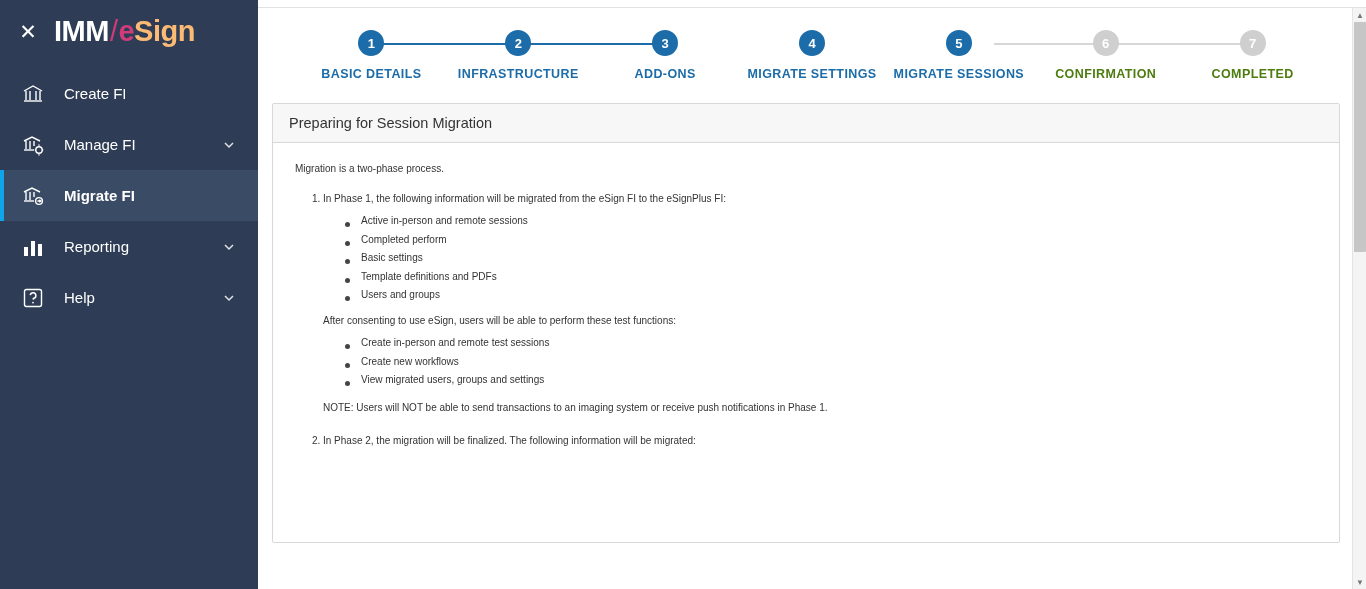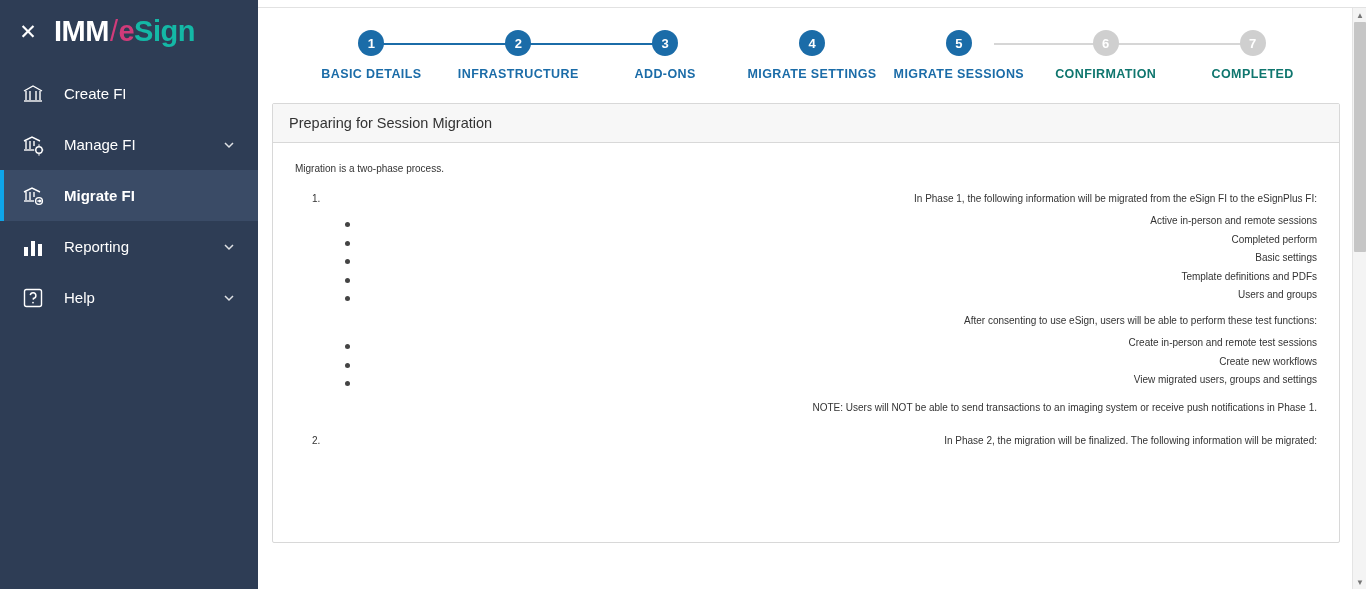--- a/index.html
+++ b/index.html
@@ -45,21 +45,21 @@
     display: flex;
     align-items: baseline;
     margin-left: 12px;
     font-size: 29px;
     font-weight: bold;
     letter-spacing: -0.5px;
   }
   .logo .imm { color: #ffffff; }
   .logo .slash { color: #d13b7a; font-weight: 400; margin: 0 1px; }
   .logo .e { color: #d13b7a; }
-  .logo .sign { color: #14b8a6; }
+  .logo .sign { color: #fdba74; }
 
   .nav { margin-top: 6px; }
   .nav-item {
     height: 51px;
     display: flex;
     align-items: center;
     padding: 0 22px 0 20px;
     cursor: pointer;
     position: relative;
   }
@@ -132,21 +132,21 @@
   }
   .step-label {
     margin-top: 11px;
     font-size: 12.5px;
     letter-spacing: 0.4px;
     color: #1b6ca8;
     font-weight: bold;
     text-transform: uppercase;
     white-space: nowrap;
   }
-  .step.inactive .step-label { color: #0f766e; }
+  .step.inactive .step-label { color: #4d7c0f; }
   .connector {
     position: absolute;
     top: 13px;
     height: 2px;
     background: #1b6ca8;
     z-index: 1;
   }
   .connector.dim { background: #d6d6d6; }
 
   .panel {
@@ -170,21 +170,20 @@
     color: #333333;
     line-height: 1.55;
   }
   .intro { margin: 0 0 14px 0; }
   ol.phases {
     margin: 0;
     padding-left: 28px;
   }
   ol.phases > li {
     margin-bottom: 4px;
-    text-align: right;
   }
   ol.phases > li::marker { color: #333; }
   ul.sub {
     list-style: none;
     margin: 7px 0 7px 0;
     padding-left: 18px;
   }
   ul.sub li {
     position: relative;
     padding-left: 20px;

